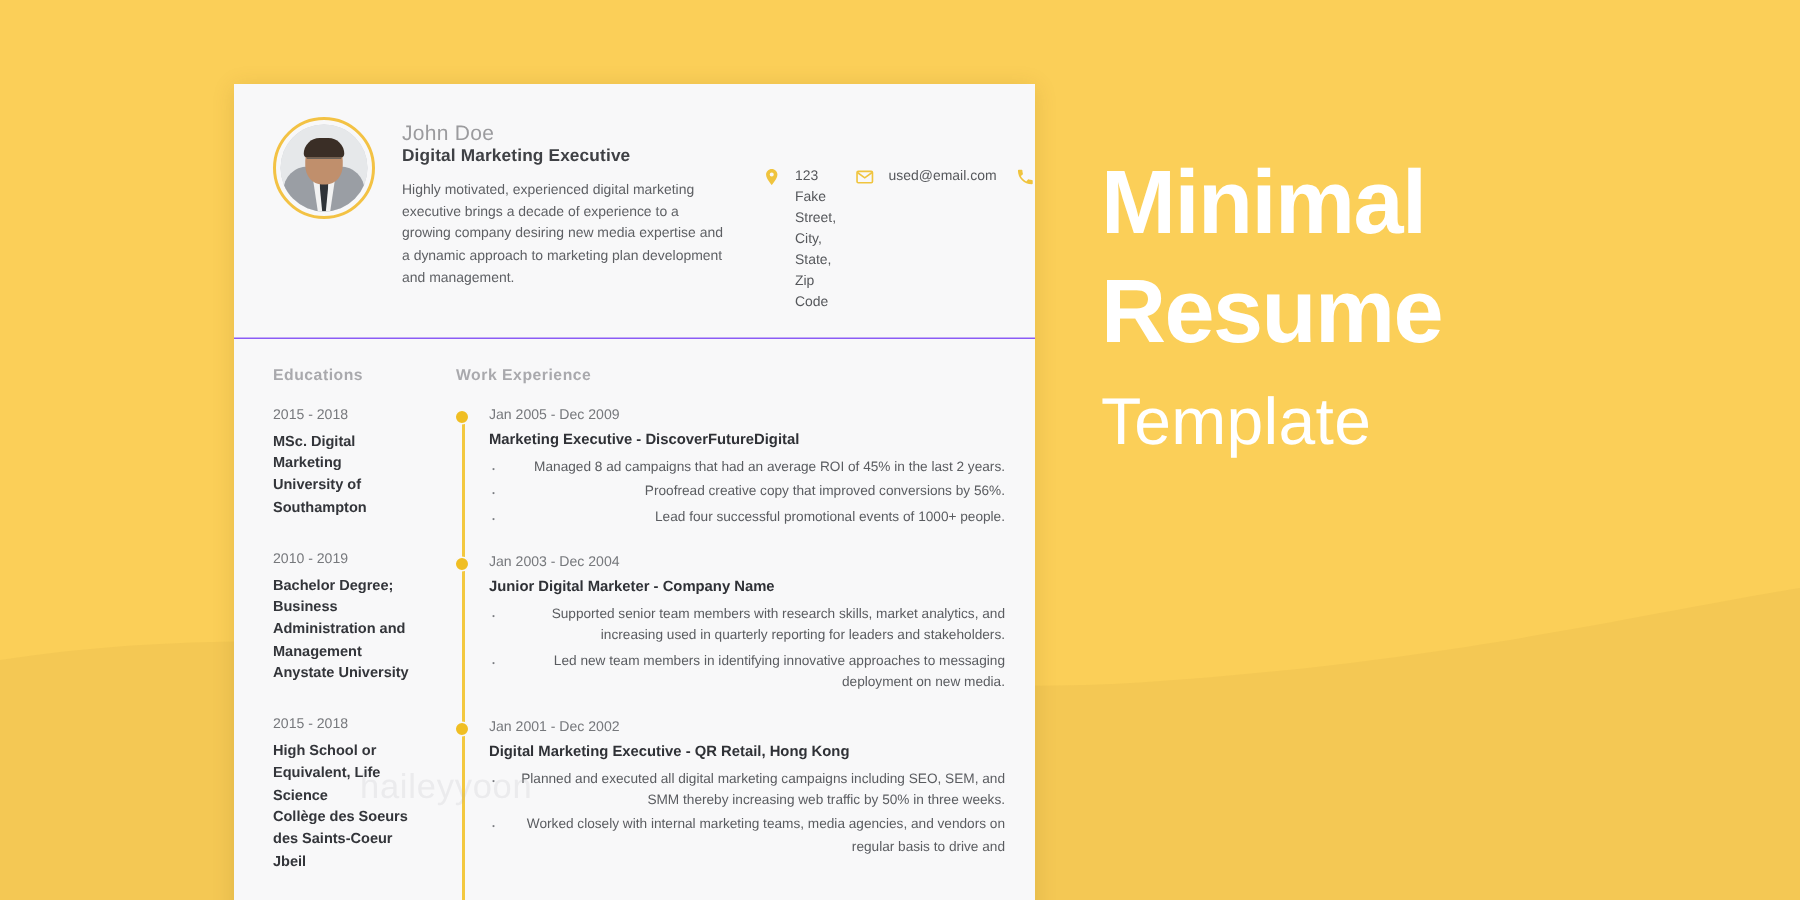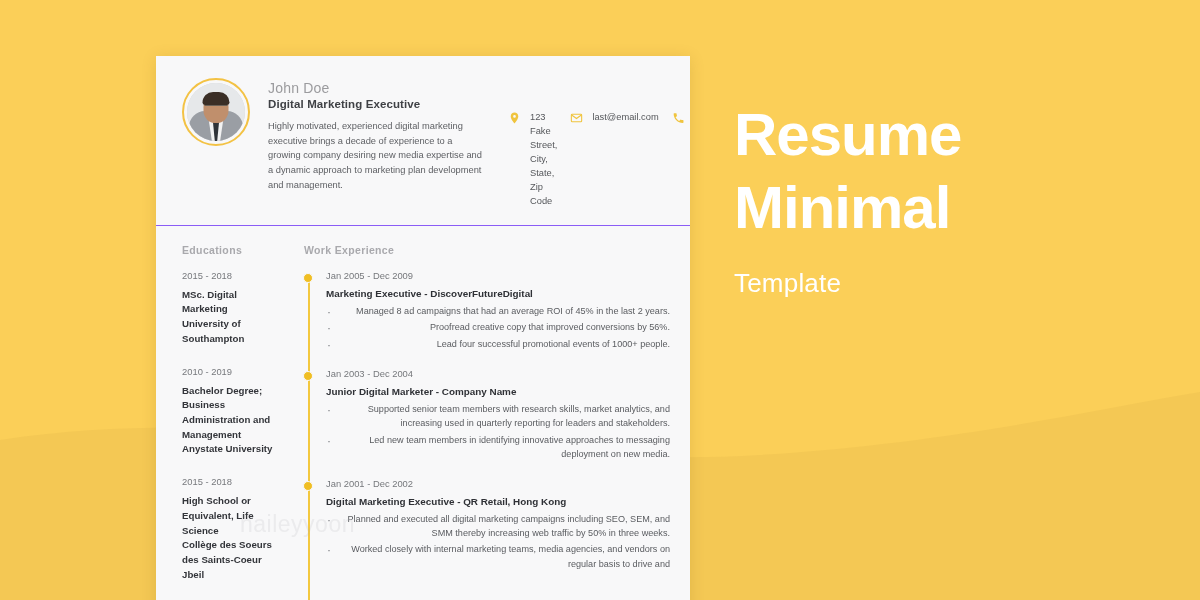--- a/index.html
+++ b/index.html
@@ -236,26 +236,26 @@
     width: 420px;
   }
   .promo-line {
     font-size: 60px;
     font-weight: 700;
     color: #FFFFFF;
     line-height: 1.22;
     letter-spacing: -1px;
   }
   #promo-sub {
-    font-size: 26px;
+    font-size: 44px;
     font-weight: 400;
     color: #FFFFFF;
     line-height: 1.2;
     letter-spacing: .2px;
-    margin-top: 24px;
+    margin-top: 12px;
   }
 </style>
 </head>
 <body>
 
 <div id="stage">
 
   <svg id="bg-wave" viewBox="0 0 1200 600" preserveAspectRatio="none">
     <path d="M0 440 C 260 400, 520 470, 760 455 C 960 442, 1090 410, 1200 392 L1200 600 L0 600 Z" fill="#EFC452" opacity="0.62"></path>
   </svg>
@@ -291,21 +291,21 @@
             <path d="M12 2C8.1 2 5 5.1 5 9c0 5.2 7 13 7 13s7-7.8 7-13c0-3.9-3.1-7-7-7zm0 9.5A2.5 2.5 0 1 1 12 6.5a2.5 2.5 0 0 1 0 5z"></path>
           </svg>
           <div class="contact-text">123 Fake Street, City, State, Zip Code</div>
         </div>
 
         <div class="contact-row">
           <svg class="contact-icon" viewBox="0 0 24 24" fill="none" stroke="#F0C43E" stroke-width="2">
             <rect x="2.5" y="5" width="19" height="14" rx="1.5"></rect>
             <path d="M3 6.5l9 6.5 9-6.5"></path>
           </svg>
-          <div class="contact-text">last@email.com</div>
+          <div class="contact-text">used@email.com</div>
         </div>
 
         <div class="contact-row">
           <svg class="contact-icon" viewBox="0 0 24 24" fill="#F0C43E">
             <path d="M6.6 10.8c1.4 2.8 3.8 5.1 6.6 6.6l2.2-2.2c.3-.3.7-.4 1.1-.2 1.2.4 2.4.6 3.7.6.6 0 1 .4 1 1V20c0 .6-.4 1-1 1C10.6 21 3 13.4 3 4c0-.6.4-1 1-1h3.5c.6 0 1 .4 1 1 0 1.3.2 2.5.6 3.7.1.4 0 .8-.2 1.1l-2.3 2z"></path>
           </svg>
           <div class="contact-text">P: 000-000-0000</div>
         </div>
 
       </div>
@@ -383,18 +383,18 @@
               </ul>
           </div>
 
         </div>
       </div>
 
     </div>
   </div>
 
   <div id="promo">
+    <div class="promo-line">Minimal</div>
     <div class="promo-line">Resume</div>
-    <div class="promo-line">Minimal</div>
     <div id="promo-sub">Template</div>
   </div>
 
 </div>
 
 </body></html>

